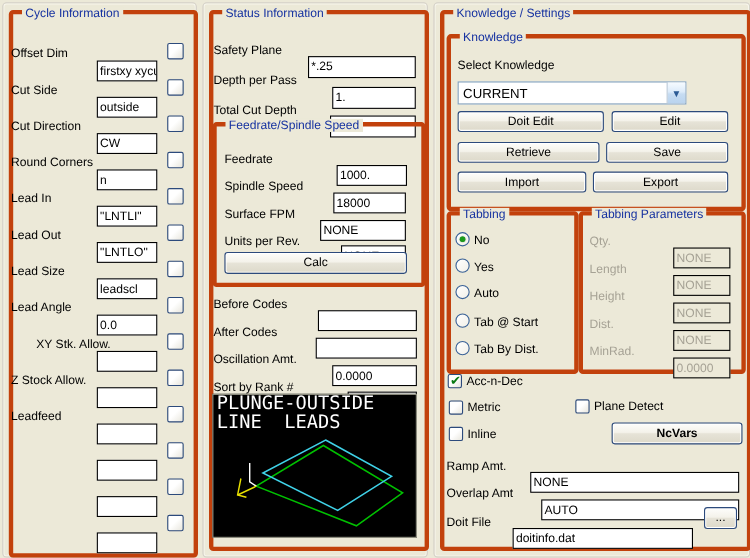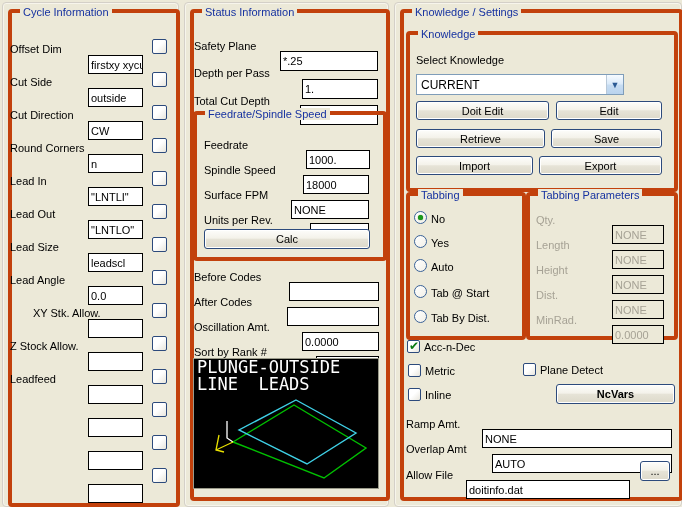--- a/index.html
+++ b/index.html
@@ -331,15 +331,15 @@
 <span class="lbl" style="left:425px;top:389px;">Inline</span>
 
 <div class="btn" style="left:556px;top:384px;width:119px;height:20px;font-weight:bold;">NcVars</div>
 
 <span class="lbl" style="left:406px;top:418px;">Ramp Amt.</span>
 <div class="inp" style="left:482px;top:411px;width:190px;height:19px;">NONE</div>
 
 <span class="lbl" style="left:406px;top:443px;">Overlap Amt</span>
 <div class="inp" style="left:492px;top:436px;width:180px;height:19px;">AUTO</div>
 
-<span class="lbl" style="left:406px;top:469px;">Allow File</span>
+<span class="lbl" style="left:406px;top:469px;">Doit File</span>
 <div class="inp" style="left:466px;top:462px;width:164px;height:19px;">doitinfo.dat</div>
 <div class="btn" style="left:640px;top:461px;width:30px;height:20px;">...</div>
 
 </body></html>

